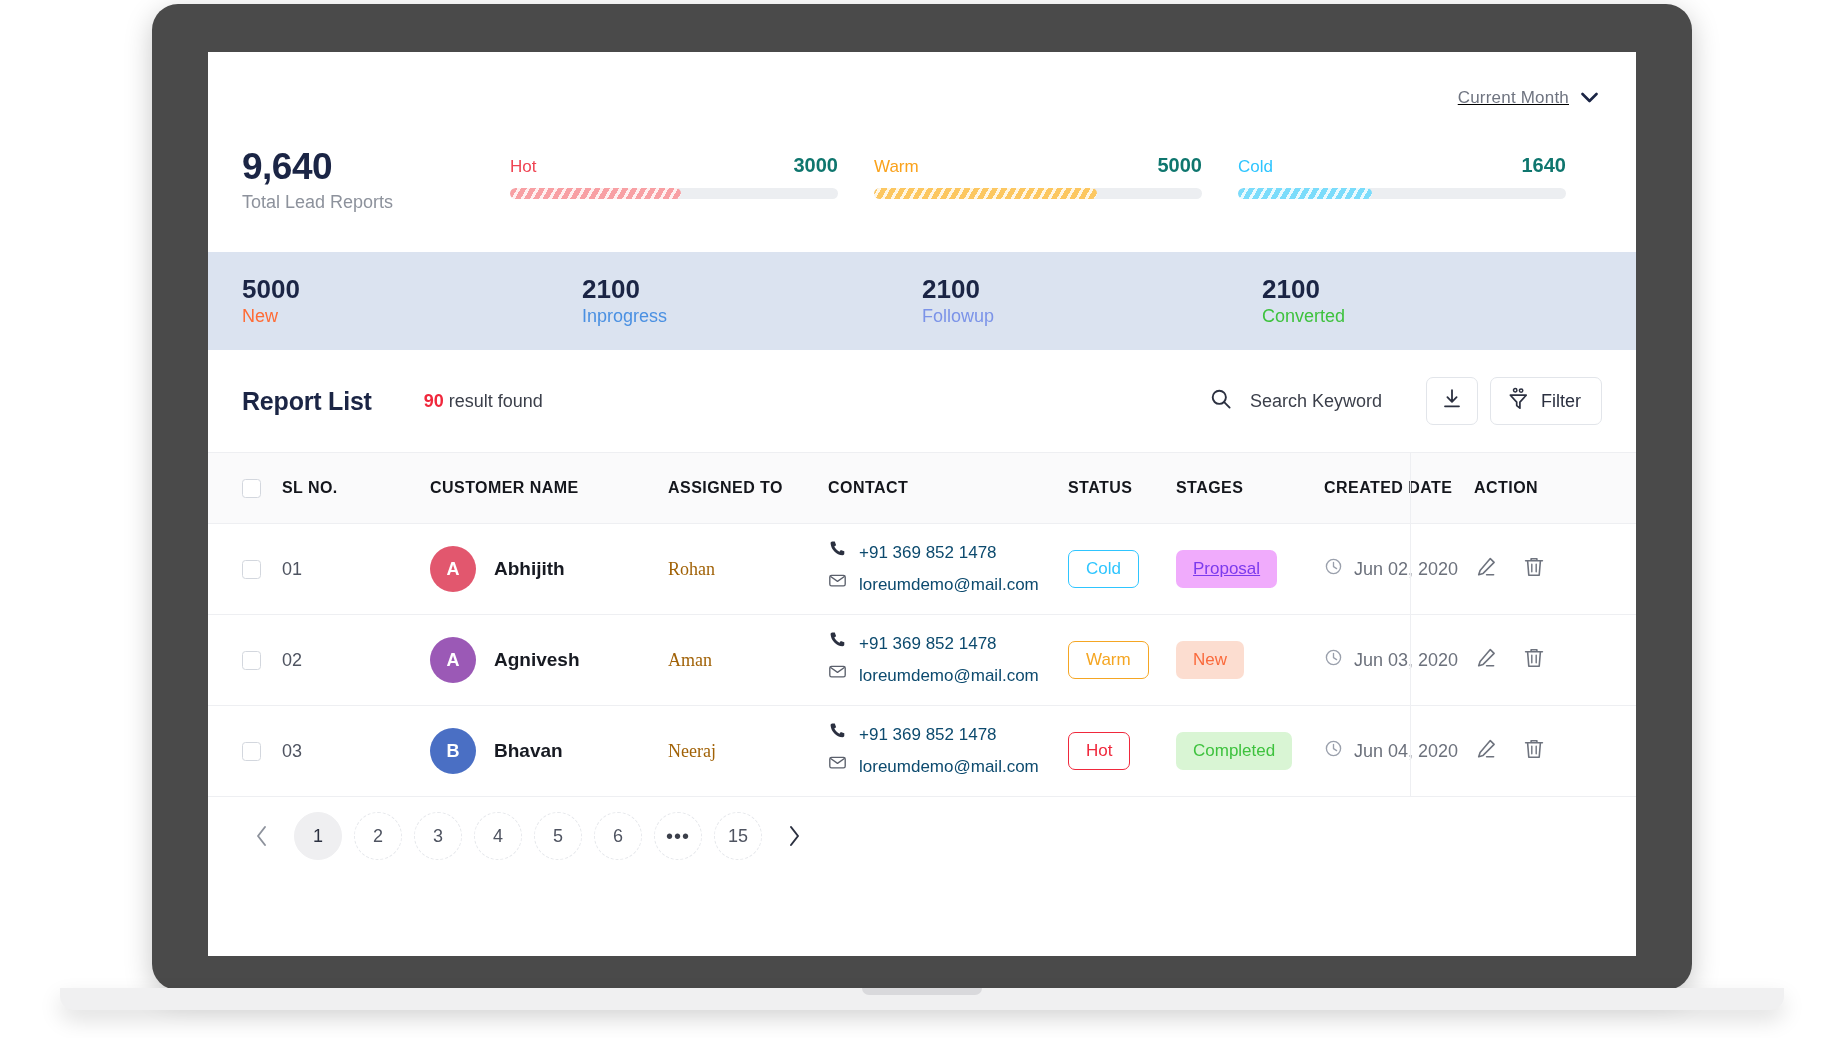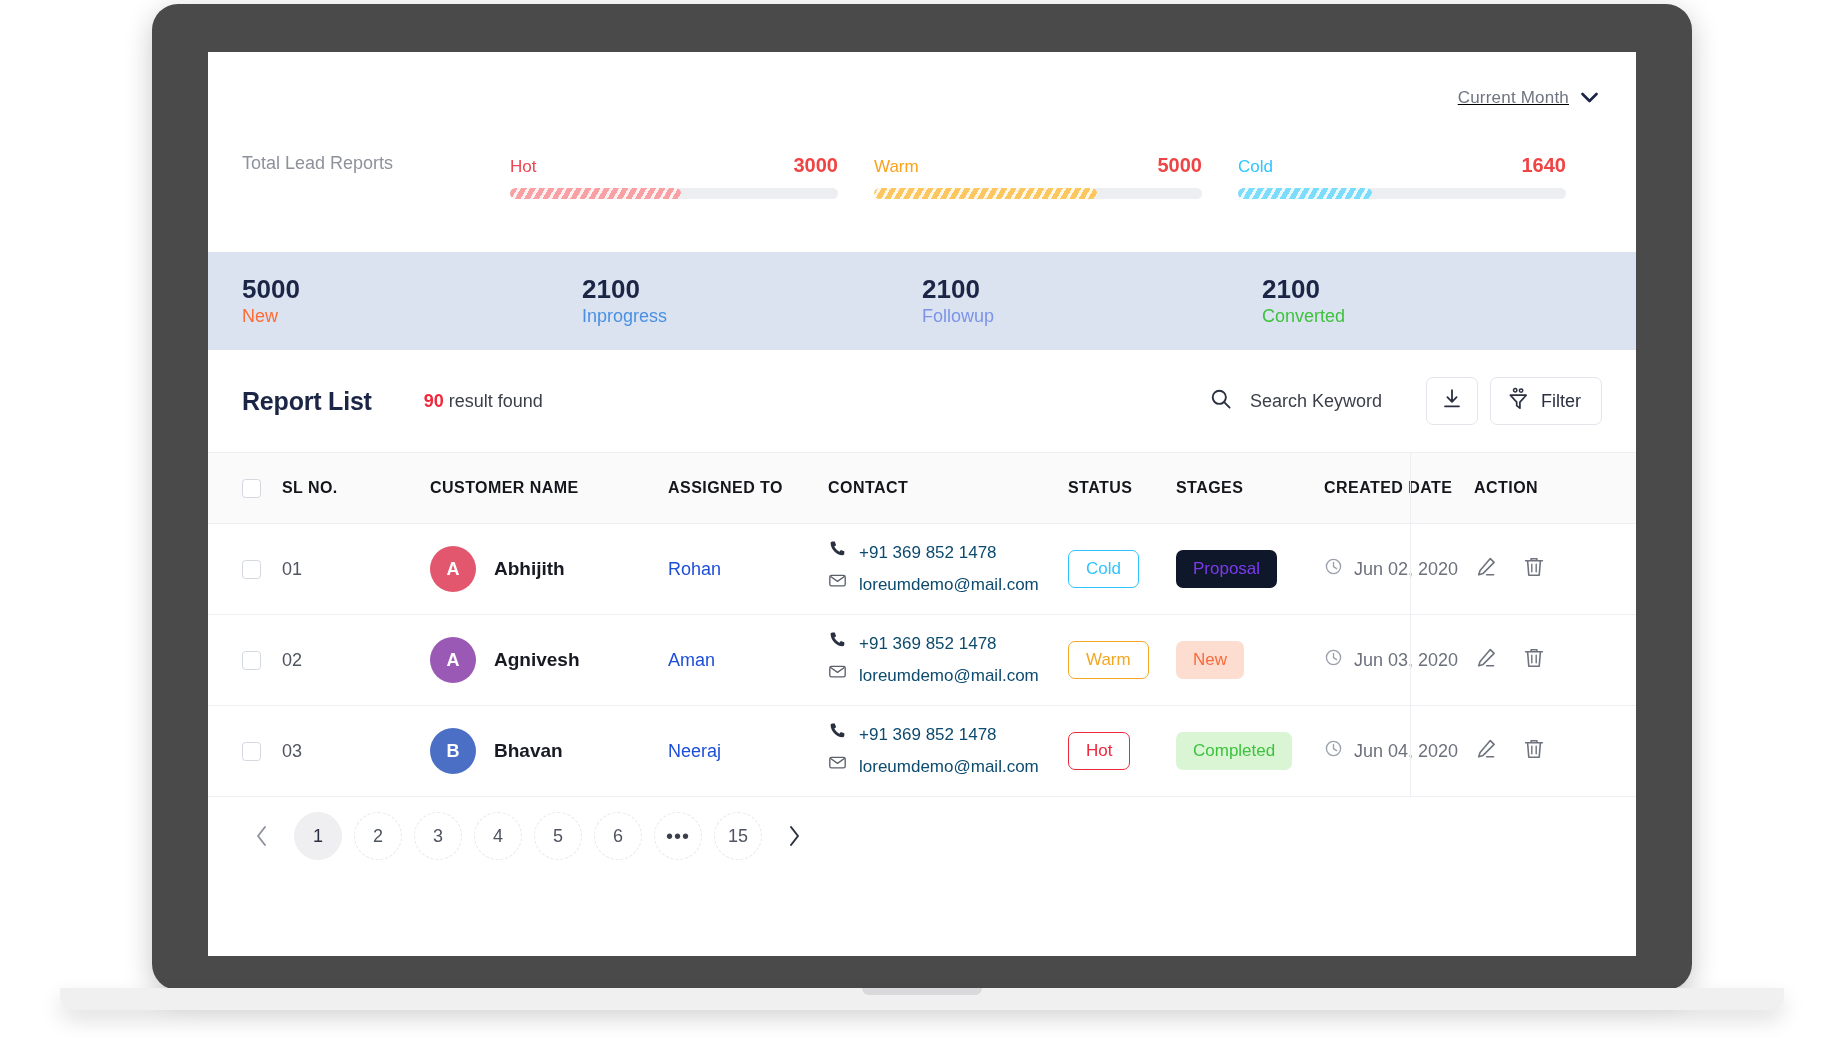--- a/index.html
+++ b/index.html
@@ -100,21 +100,21 @@
 
   .meters { display: flex; flex: 1; gap: 0; padding-top: 10px; }
   .meter { flex: 1; padding-right: 36px; }
   .meter-top {
     display: flex;
     justify-content: space-between;
     align-items: baseline;
     margin-bottom: 11px;
   }
   .meter-name { font-size: 17px; font-weight: 500; }
-  .meter-value { font-size: 20px; font-weight: bold; color: #ef4444; }
+  .meter-value { font-size: 20px; font-weight: bold; color: #0f766e; }
   .meter-track {
     height: 11px;
     background: #eceef1;
     border-radius: 6px;
     overflow: hidden;
   }
   .meter-fill {
     height: 100%;
     border-radius: 6px;
   }
@@ -271,21 +271,21 @@
     border-radius: 50%;
     color: #fff;
     font-size: 18px;
     font-weight: bold;
     display: flex;
     align-items: center;
     justify-content: center;
     flex: 0 0 auto;
   }
   .cust-name { font-size: 19px; font-weight: bold; color: #171a22; }
-  .assign-text { font-size: 18px; color: #1d4ed8; }
+  .assign-text { font-size: 18px; color: #a16207; font-family: Liberation Serif, serif; }
 
   .contact-line {
     display: flex;
     align-items: center;
     gap: 12px;
     font-size: 17px;
     color: #0c4a6e;
     line-height: 1.9;
     white-space: nowrap;
   }
@@ -376,20 +376,21 @@
     <span class="period-label">Current Month</span>
     <span class="chev">
       <svg width="17" height="11" viewBox="0 0 17 11">
           <path d="M1.5 2 L8.5 9 L15.5 2" fill="none" stroke="#1b2545" stroke-width="2.6" stroke-linecap="round" stroke-linejoin="round"></path>
         </svg>
     </span>
   </div>
 
   <div class="kpi-row">
     <div class="total-block">
+      <div class="total-value">9,640</div>
       <div class="total-caption">Total Lead Reports</div>
     </div>
     <div class="meters" id="meters-container">
         <div class="meter">
           <div class="meter-top">
             <span class="meter-name" style="color:#ef4352">Hot</span>
             <span class="meter-value">3000</span>
           </div>
           <div class="meter-track">
             <div class="meter-fill fill-hot" style="width:52%"></div>
@@ -506,21 +507,21 @@
             </div>
             <div class="contact-line">
               <span><svg width="19" height="19" viewBox="0 0 19 19">
                   <rect x="1.8" y="4.3" width="15.4" height="10.6" rx="1.7" fill="none" stroke="#5b606c" stroke-width="1.35"></rect>
                   <path d="M2.3 5.3 L9.5 10.4 L16.7 5.3" fill="none" stroke="#5b606c" stroke-width="1.35" stroke-linejoin="round"></path>
                 </svg></span>
               <span>loreumdemo@mail.com</span>
             </div>
           </div>
           <div class="c-status"><span class="pill pill-outline" style="color: rgb(46, 197, 255);">Cold</span></div>
-          <div class="c-stages"><span class="pill" style="color: rgb(124, 58, 237); background: #0f172a;">Proposal</span></div>
+          <div class="c-stages"><span class="pill" style="color: rgb(124, 58, 237); background: #f0abfc; text-decoration: underline;">Proposal</span></div>
           <div class="c-created">
             <span class="created">
               <span><svg width="19" height="19" viewBox="0 0 19 19">
                   <circle cx="9.5" cy="9.5" r="7.1" fill="none" stroke="#9aa0ac" stroke-width="1.35"></circle>
                   <path d="M9.5 5.3 V9.7 L12.6 11.6" fill="none" stroke="#9aa0ac" stroke-width="1.35" stroke-linecap="round" stroke-linejoin="round"></path>
                 </svg></span>
               <span>Jun 02, 2020</span>
             </span>
           </div>
           <div class="c-action">

